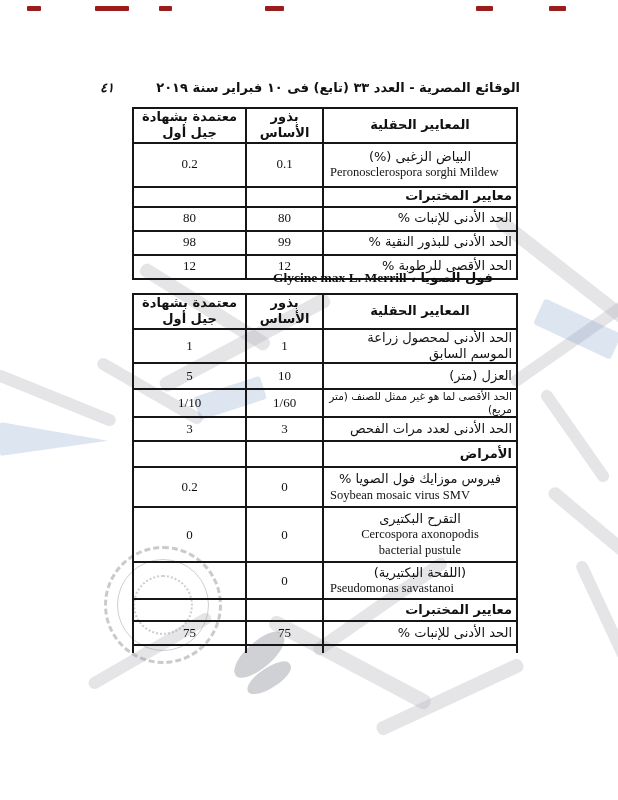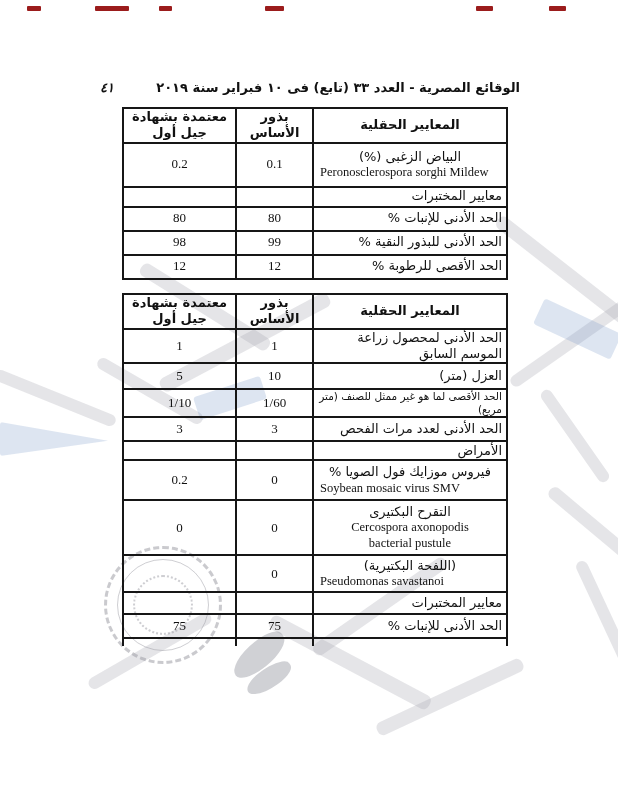--- a/index.html
+++ b/index.html
@@ -11,34 +11,34 @@
   .red-mark{position:absolute;top:6px;height:5px;background:#9b1c1c;z-index:5;border-radius:1px;}
   
   .hdr{
     position:absolute;left:100px;top:76px;width:420px;height:22px;
     direction:rtl;display:flex;justify-content:space-between;align-items:center;
     font-weight:bold;font-size:13px;z-index:4;
   }
   .hdr .pgno{font-size:13px;font-weight:bold;font-style:italic;}
   
   table.std{
-    position:absolute;left:122px;width:386px;border-collapse:collapse;table-layout:fixed;
+    position:absolute;left:132px;width:386px;border-collapse:collapse;table-layout:fixed;
     direction:rtl;z-index:2;background:transparent;
   }
   table.t1{top:107px;}
   table.t2{top:293px;}
   table.std td,table.std th{
     border:2px solid #161616;padding:0 4px;vertical-align:middle;
     font-size:13px;line-height:1.25;background:transparent;
   }
   col.c-crit{width:192px;}col.c-basis{width:76px;}col.c-cert{width:112px;}
   th.colhead{font-weight:bold;text-align:center;font-size:13px;}
   td.crit{text-align:right;}
   td.val{text-align:center;direction:ltr;font-family:"Liberation Serif","DejaVu Serif",serif;font-size:13.5px;}
-  tr.section td.crit{font-weight:normal;}
+  tr.section td.crit{font-weight:bold;}
   td.crit .ar-line{text-align:center;}
   td.crit .en-line{
     direction:ltr;text-align:left;font-family:"Liberation Serif","DejaVu Serif",serif;
     font-size:12.5px;padding-left:2px;
   }
   td.crit .en-center{text-align:center;padding-left:0;}
   td.crit .en-line:empty{display:none;}
   tr.small td.crit{font-size:10.5px;}
   tr.stub td{border-bottom:none;}
   
@@ -154,20 +154,24 @@
       <td class="val">98</td>
     </tr>
     <tr style="height:24px;">
       <td class="crit">الحد الأقصى للرطوبة %</td>
       <td class="val">12</td>
       <td class="val">12</td>
     </tr>
   </tbody>
     </table>
 
+  <div class="mid-title">
+    <span>فول الصويا ،</span>
+    <span class="latin">Glycine max L. Merrill</span>
+  </div>
 
   <table class="std t2">
     <colgroup>
         <col class="c-crit">
         <col class="c-basis">
         <col class="c-cert">
       </colgroup>
     <tbody>
         <tr style="height:25px;">
       <th class="colhead">المعايير الحقلية</th>
@@ -187,21 +191,21 @@
     <tr class="small" style="height:20px;">
       <td class="crit">الحد الأقصى لما هو غير ممثل للصنف (متر مربع)</td>
       <td class="val">1/60</td>
       <td class="val">1/10</td>
     </tr>
     <tr style="height:24px;">
       <td class="crit">الحد الأدنى لعدد مرات الفحص</td>
       <td class="val">3</td>
       <td class="val">3</td>
     </tr>
-    <tr class="section" style="height:19px;margin-top:33px;">
+    <tr class="section" style="height:26px;margin-top:33px;">
       <td class="crit">الأمراض</td>
       <td class="val"></td>
       <td class="val"></td>
     </tr>
     <tr style="height:40px;">
       <td class="crit">
         <div class="ar-line">فيروس موزايك فول الصويا %</div>
         <div class="en-line">Soybean mosaic virus SMV</div>
       </td>
       <td class="val">0</td>

